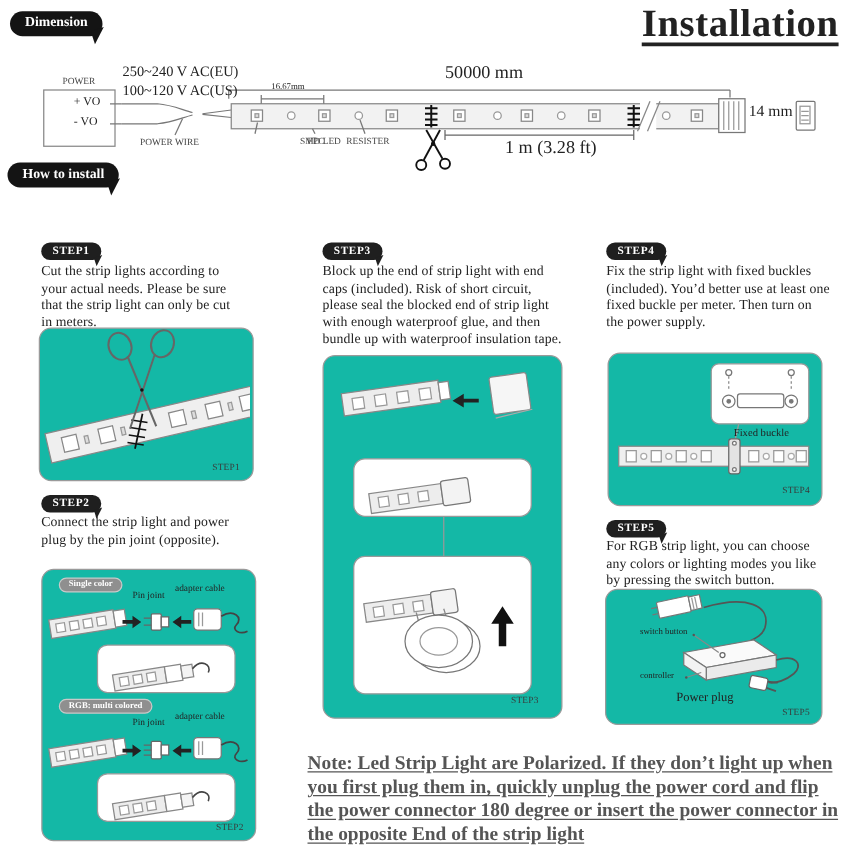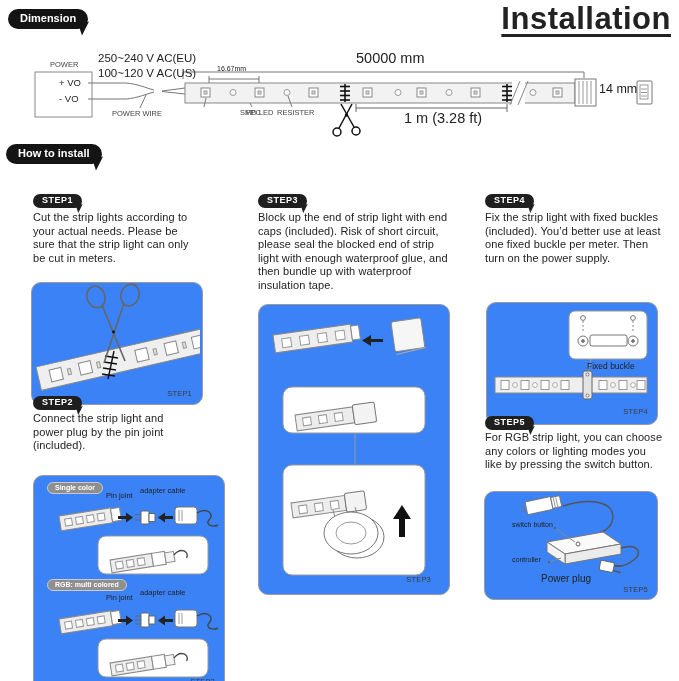--- a/index.html
+++ b/index.html
@@ -1,33 +1,33 @@
 <!DOCTYPE html>
 <html><head>
 <meta charset="utf-8">
 <style>
   html,body{margin:0;padding:0;background:#fff;}
   #canvas{position:relative;width:671px;height:681px;background:#fff;overflow:hidden;
-          font-family:Liberation Sans, sans-serif;color:#222;}
+          font-family:Liberation Serif, serif;color:#222;}
   .abs{position:absolute;text-align:right;}
   
   .bubble{position:absolute;background:#141414;color:#fff;font-weight:bold;
           border-radius:12px;padding:4px 12px 5px;line-height:1;white-space:nowrap;}
   .bubble::after{content:"";position:absolute;right:-3px;bottom:-5px;width:0;height:0;
           border-top:11px solid #141414;border-right:11px solid transparent;transform:rotate(-18deg);}
   .bubble.small{font-size:11px;}
   
   .stepbadge{position:absolute;background:#1f1f1f;color:#fff;font-size:9px;font-weight:bold;
           border-radius:7px;padding:2px 9px 3px;line-height:1;letter-spacing:.5px;white-space:nowrap;}
   .stepbadge::after{content:"";position:absolute;right:-2px;bottom:-4px;width:0;height:0;
           border-top:7px solid #1f1f1f;border-right:7px solid transparent;transform:rotate(-18deg);}
   .graybadge{position:absolute;background:#8f8f8f;color:#fff;font-size:7px;font-weight:bold;
           border-radius:6px;padding:1px 7px 2px;line-height:1;border:1px solid #c9c9c9;white-space:nowrap;}
   .steptext{position:absolute;font-size:11px;line-height:13.5px;color:#222;letter-spacing:.1px;}
-  .figbox{position:absolute;border:1.2px solid #9a9a9a;border-radius:10px;background:#3b82f6;margin-top:20px;}
+  .figbox{position:absolute;border:1.2px solid #9a9a9a;border-radius:10px;background:#14b8a6;}
   .figlabel{position:absolute;font-size:7.5px;color:#3a3a3a;letter-spacing:.2px;}
   .tinylabel{position:absolute;font-size:7.5px;color:#222;white-space:nowrap;}
   .dimlabel{position:absolute;color:#222;white-space:nowrap;}
   #title{position:absolute;left:0;right:0;top:1px;text-align:right;}
   #title span{font-size:31px;font-weight:bold;letter-spacing:.5px;
           text-decoration:underline;text-decoration-thickness:3px;text-underline-offset:5px;}
   #note{position:absolute;left:246px;top:601px;width:432px;font-size:15.5px;line-height:19px;
           font-weight:bold;color:#555;text-decoration:underline;text-underline-offset:2px;}
   svg{display:block;}
   .lnk{stroke:#777;fill:none;}
@@ -148,21 +148,21 @@
     <span class="dimlabel" style="left:356px;top:2px;font-size:14.5px;">50000 mm</span>
     <span class="dimlabel" style="left:217px;top:17px;font-size:7px;">16.67mm</span>
     <span class="dimlabel" style="left:112px;top:61px;font-size:7.5px;color:#444;">POWER WIRE</span>
     <span class="dimlabel" style="left:196px;top:60px;font-size:7.5px;color:#444;padding-left:44px;">SMD LED</span>
     <span class="dimlabel" style="left:246px;top:60px;font-size:7.5px;color:#444;">FPC</span>
     <span class="dimlabel" style="left:277px;top:60px;font-size:7.5px;color:#444;">RESISTER</span>
     <span class="dimlabel" style="left:404px;top:62px;font-size:14.5px;">1 m (3.28 ft)</span>
     <span class="dimlabel" style="left:599px;top:34px;font-size:12.5px;">14 mm</span>
   </div>
 
-  <div class="bubble small" style="left:6px;top:144px;">How to install</div>
+  <div class="bubble small" style="left:6px;top:130px;">How to install</div>
 
   <div class="stepbadge" style="left:33px;top:194px;">STEP1</div>
   <div class="steptext" style="left:33px;top:211px;width:158px;">Cut the strip lights according to your actual needs. Please be sure that the strip light can only be cut in meters.</div>
   <div class="figbox" style="left:31px;top:262px;width:170px;height:121px;">
     <svg width="168" height="119" viewBox="0 0 168 119">
       <g transform="translate(4,84) rotate(-13)">
         <rect x="0" y="0" width="178" height="24" fill="#efefef" stroke="#888"></rect>
         <g fill="#fff" stroke="#888">
           <rect x="12" y="6" width="12" height="12"></rect>
             <rect x="42" y="6" width="12" height="12"></rect>
@@ -191,22 +191,22 @@
         <line x1="92" y1="20" x2="72" y2="80"></line>
         <ellipse cx="64" cy="14" rx="9" ry="11" transform="rotate(-20 64 14)"></ellipse>
         <ellipse cx="98" cy="12" rx="9" ry="11" transform="rotate(18 98 12)"></ellipse>
         <circle cx="81.5" cy="49" r="1.4" fill="#111" stroke="none"></circle>
       </g>
     </svg>
     <span class="figlabel" style="right:10px;bottom:6px;">STEP1</span>
   </div>
 
   <div class="stepbadge" style="left:33px;top:396px;">STEP2</div>
-  <div class="steptext" style="left:33px;top:412px;width:160px;">Connect the strip light and power plug by the pin joint (included).</div>
-  <div class="figbox" style="left:33px;top:455px;width:170px;height:216px;padding-left:20px;">
+  <div class="steptext" style="left:33px;top:412px;width:160px;">Connect the strip light and power plug by the pin joint (opposite).</div>
+  <div class="figbox" style="left:33px;top:455px;width:170px;height:216px;">
     <svg width="168" height="214" viewBox="0 0 168 214">
       <g id="sub-single">
         <g transform="translate(5,40) rotate(-9)">
           <rect x="0" y="0" width="52" height="15" fill="#ededed" stroke="#888"></rect>
           <g fill="#fff" stroke="#999">
             <rect x="5" y="4" width="7" height="7"></rect>
               <rect x="16" y="4" width="7" height="7"></rect>
             <rect x="27" y="4" width="7" height="7"></rect>
               <rect x="38" y="4" width="7" height="7"></rect>
           </g>
@@ -405,14 +405,15 @@
         <line x1="14" y1="2.5" x2="22" y2="1.5" stroke="#555" stroke-width="1.4"></line>
         <line x1="14" y1="7.5" x2="22" y2="8.5" stroke="#555" stroke-width="1.4"></line>
       </g>
     </svg>
     <span class="tinylabel" style="left:27px;top:29px;font-size:7px;">switch button</span>
     <span class="tinylabel" style="left:27px;top:64px;font-size:7px;">controller</span>
     <span class="tinylabel" style="left:56px;top:81px;font-size:10px;">Power plug</span>
     <span class="figlabel" style="right:9px;bottom:5px;">STEP5</span>
   </div>
 
+  <div id="note">Note: Led Strip Light are Polarized. If they don’t light up when you first plug them in, quickly unplug the power cord and flip the power connector 180 degree or insert the power connector in the opposite End of the strip light</div>
 
 </div>
 
 </body></html>

